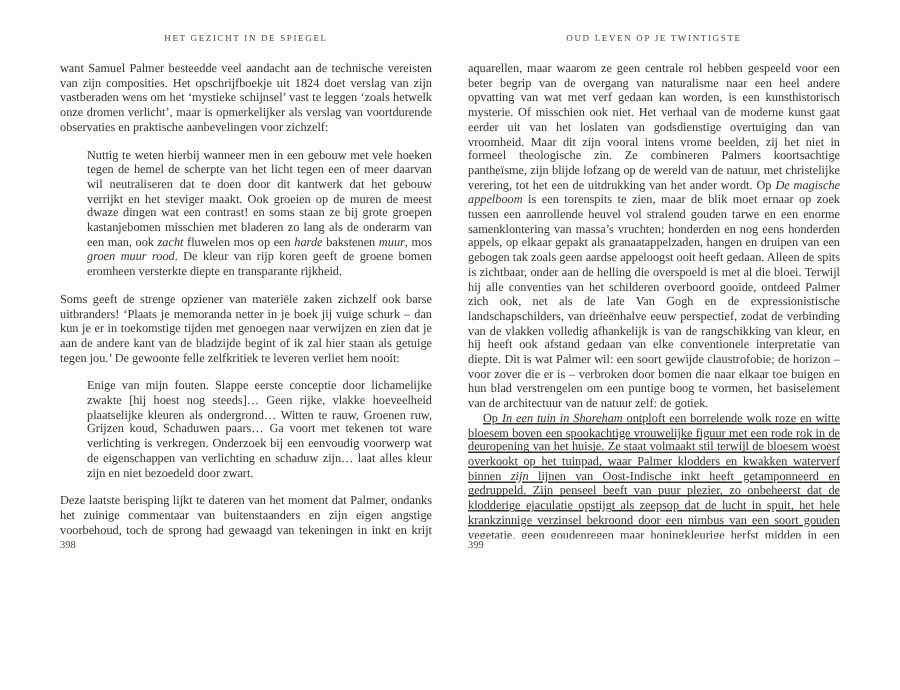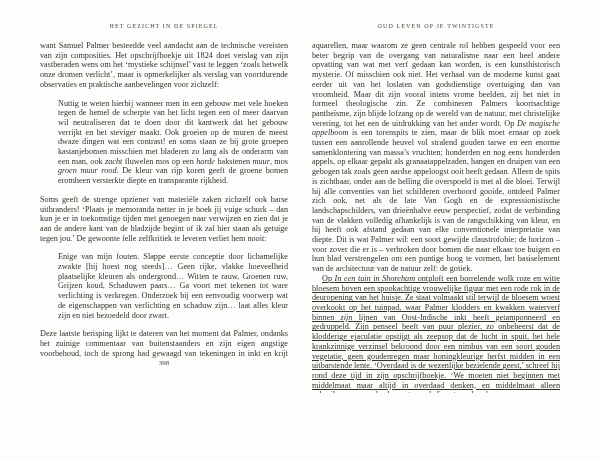--- a/index.html
+++ b/index.html
@@ -50,21 +50,21 @@
     -webkit-hyphens: auto;
   }
   .text-content p.para { margin: 0; }
   .text-content p.para-indent { text-indent: 10px; text-decoration: underline; }
   .text-content p.quote {
     margin: 9px 0 9px 18px;
   }
   .text-content em { font-style: italic; }
   .folio {
     margin-top: auto;
-    text-align: center;
+    text-align: left;
     font-size: 7px;
     color: #4d4a44;
     padding-bottom: 26px;
   }
 </style>
 </head>
 <body>
 
 <div class="spread">
 
@@ -80,15 +80,16 @@
     <div class="folio">398</div>
   </div>
 
   <div class="page">
     <div class="running-head">OUD LEVEN OP JE TWINTIGSTE</div>
     <div class="text-content">
         <p class="para"><span>aquarellen, maar waarom ze geen centrale rol hebben gespeeld voor een beter begrip van de overgang van naturalisme naar een heel andere opvatting van wat met verf gedaan kan worden, is een kunsthistorisch mysterie. Of misschien ook niet. Het verhaal van de moderne kunst gaat eerder uit van het loslaten van godsdienstige overtuiging dan van vroomheid. Maar dit zijn vooral intens vrome beelden, zij het niet in formeel theologische zin. Ze combineren Palmers koortsachtige pantheïsme, zijn blijde lofzang op de wereld van de natuur, met christelijke verering, tot het een de uitdrukking van het ander wordt. Op </span><em>De magische appelboom</em><span> is een torenspits te zien, maar de blik moet ernaar op zoek tussen een aanrollende heuvel vol stralend gouden tarwe en een enorme samenklontering van massa’s vruchten; honderden en nog eens honderden appels, op elkaar gepakt als granaatappelzaden, hangen en druipen van een gebogen tak zoals geen aardse appeloogst ooit heeft gedaan. Alleen de spits is zichtbaar, onder aan de helling die overspoeld is met al die bloei. Terwijl hij alle conventies van het schilderen overboord gooide, ontdeed Palmer zich ook, net als de late Van Gogh en de expressionistische landschapschilders, van drieënhalve eeuw perspectief, zodat de verbinding van de vlakken volledig afhankelijk is van de rangschikking van kleur, en hij heeft ook afstand gedaan van elke conventionele interpretatie van diepte. Dit is wat Palmer wil: een soort gewijde claustrofobie; de horizon – voor zover die er is – verbroken door bomen die naar elkaar toe buigen en hun blad verstrengelen om een puntige boog te vormen, het basiselement van de architectuur van de natuur zelf: de gotiek.</span></p>
         <p class="para-indent"><span>Op </span><em>In een tuin in Shoreham</em><span> ontploft een borrelende wolk roze en witte bloesem boven een spookachtige vrouwelijke figuur met een rode rok in de deuropening van het huisje. Ze staat volmaakt stil terwijl de bloesem woest overkookt op het tuinpad, waar Palmer klodders en kwakken waterverf binnen </span><em>zijn</em><span> lijnen van Oost-Indische inkt heeft getamponneerd en gedruppeld. Zijn penseel beeft van puur plezier, zo onbeheerst dat de klodderige ejaculatie opstijgt als zeepsop dat de lucht in spuit, het hele krankzinnige verzinsel bekroond door een nimbus van een soort gouden vegetatie, geen goudenregen maar honingkleurige herfst midden in een uitbarstende lente. ‘Overdaad is de wezenlijke bezielende geest,’ schreef hij rond deze tijd in zijn opschrijfboekje. ‘We moeten niet beginnen met middelmaat maar altijd in overdaad denken, en middelmaat alleen gebruiken om overdaad woest overdadiger te maken.’</span></p>
         <p class="para-indent"><span>Palmers zoon, die niet wist wat hij van deze producties moest vinden, beweerde dat de kunstenaar ze zelf aan heel weinig mensen liet kleur en ze</span></p>
       </div>
+    <div class="folio">399</div>
   </div>
 
 </div>
 
 </body></html>

